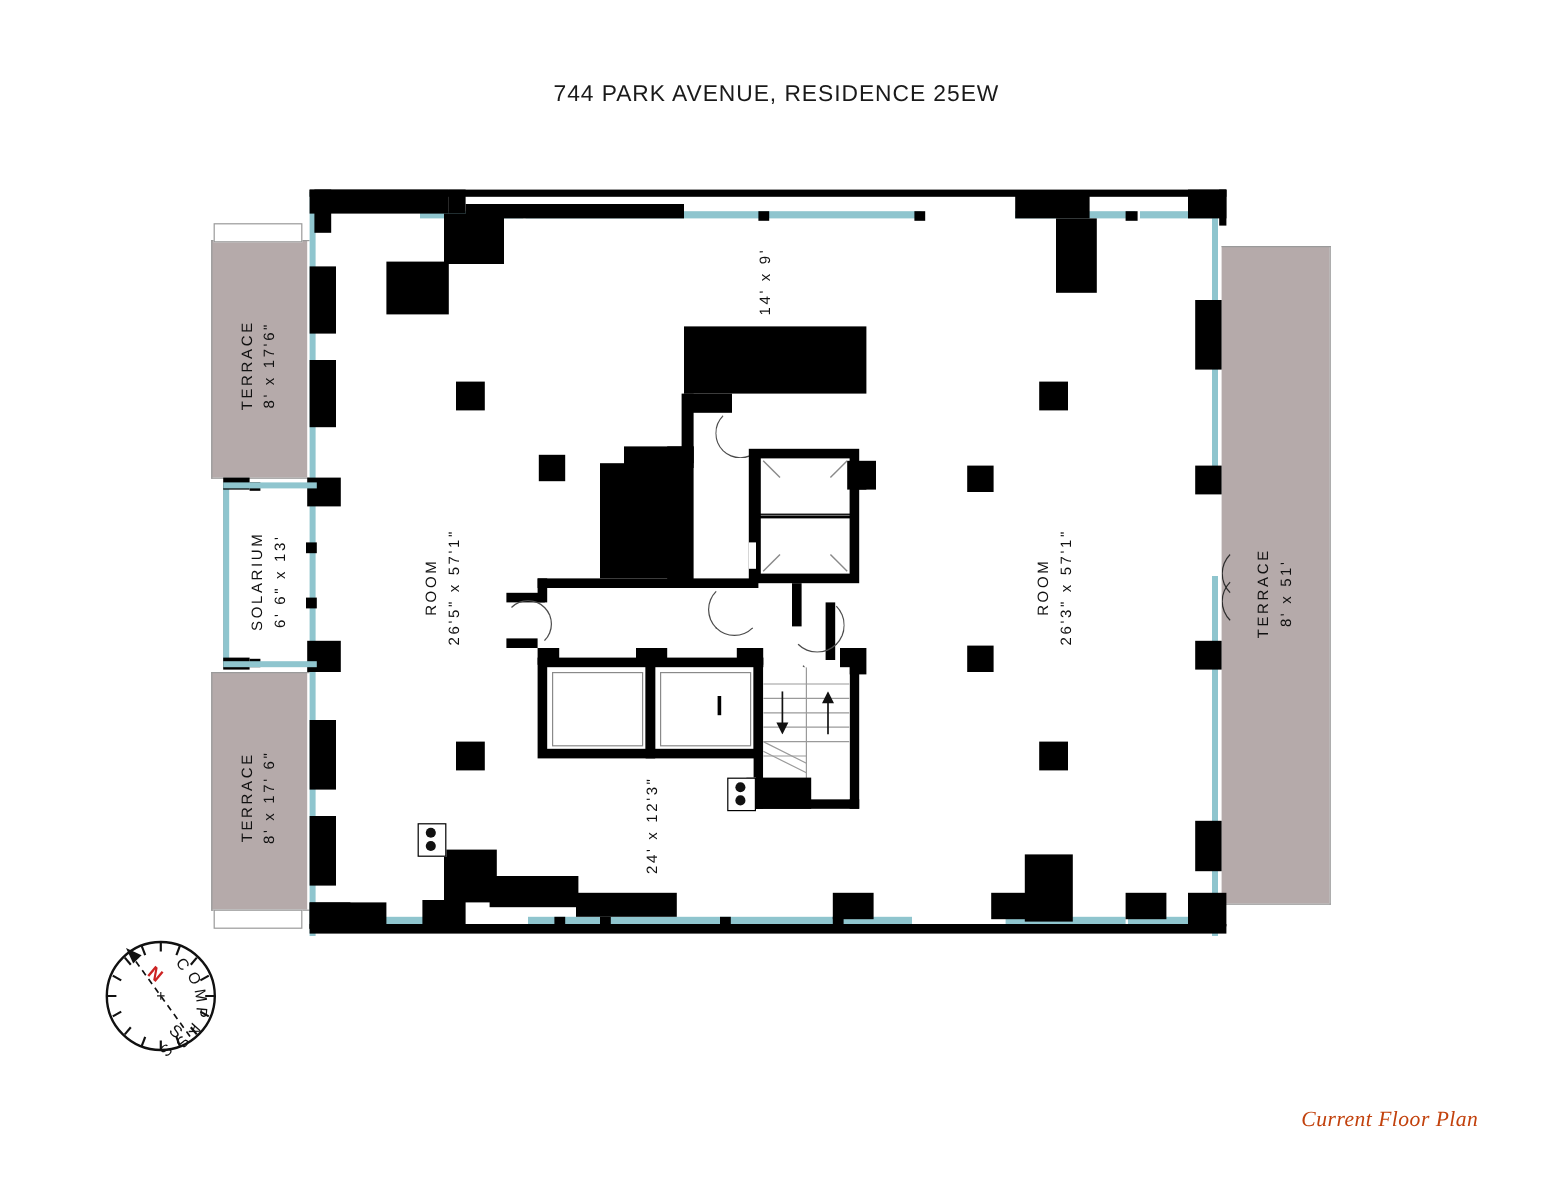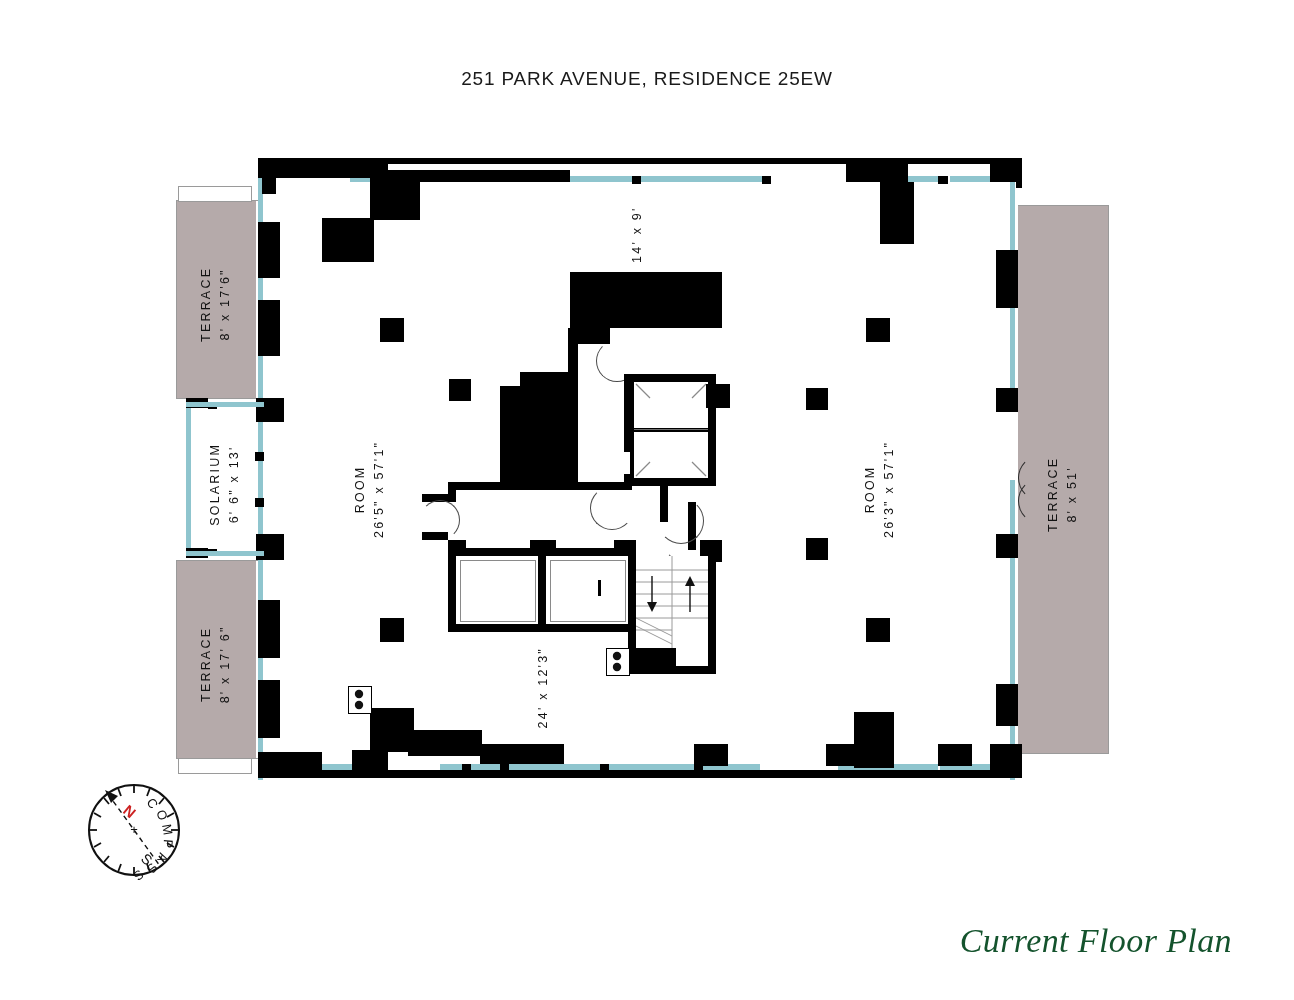--- a/index.html
+++ b/index.html
@@ -7,21 +7,21 @@
        font-family:"Liberation Sans",sans-serif;color:#111;}
 
   
   #plan-title{
     position:absolute;left:0;top:68px;width:1294px;text-align:center;
     font-size:19px;letter-spacing:.8px;font-weight:400;color:#1a1a1a;
   }
   #plan-caption{
     position:absolute;right:62px;top:922px;
     font-family:"Liberation Serif",serif;font-style:italic;
-    font-size:34px;color:#14532d;letter-spacing:.4px;
+    font-size:18px;color:#c2410c;letter-spacing:.4px;
   }
 
   
   #plan-canvas{position:absolute;left:0;top:0;width:1294px;height:1000px;}
 
   
   .wall{position:absolute;background:#000;}
   .glass{position:absolute;background:#8fc5ce;}
   .glass-h{position:absolute;background:#8fc5ce;}
   .room-fill{position:absolute;background:#ffffff;}
@@ -43,21 +43,21 @@
   
   #compass{position:absolute;left:78px;top:772px;width:112px;height:112px;}
 
   
   .arc{position:absolute;border:1.5px solid #4a4a4a;border-radius:50%;
        background:transparent;}
 </style>
 </head>
 <body>
 
-<div id="plan-title">251 PARK AVENUE, RESIDENCE 25EW</div>
+<div id="plan-title">744 PARK AVENUE, RESIDENCE 25EW</div>
 
 <div id="plan-canvas">
 
   <div class="terrace" style="left:176px;top:200px;width:80px;height:198px;"></div>
   <div class="terrace" style="left:176px;top:560px;width:80px;height:198px;"></div>
   <div class="terrace" style="left:1018px;top:205px;width:90px;height:548px;"></div>
 
   <div class="hair" style="left:176px;top:200px;width:82px;height:1px;"></div>
   <div class="hair" style="left:176px;top:200px;width:1px;height:199px;"></div>
   <div class="hair" style="left:176px;top:398px;width:82px;height:1px;"></div>

